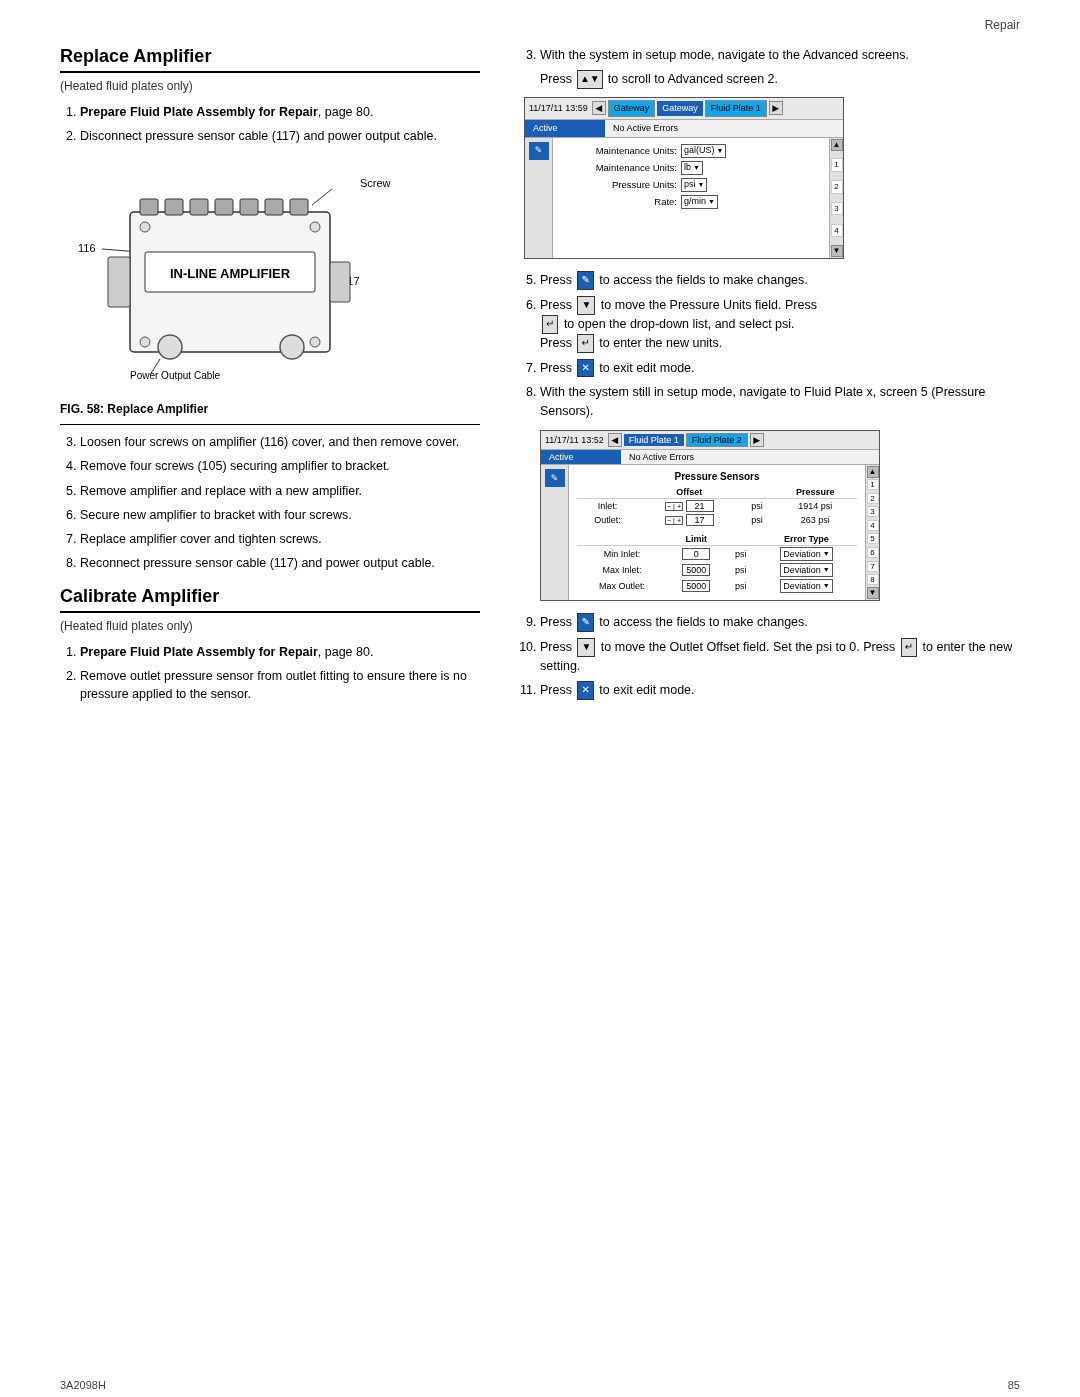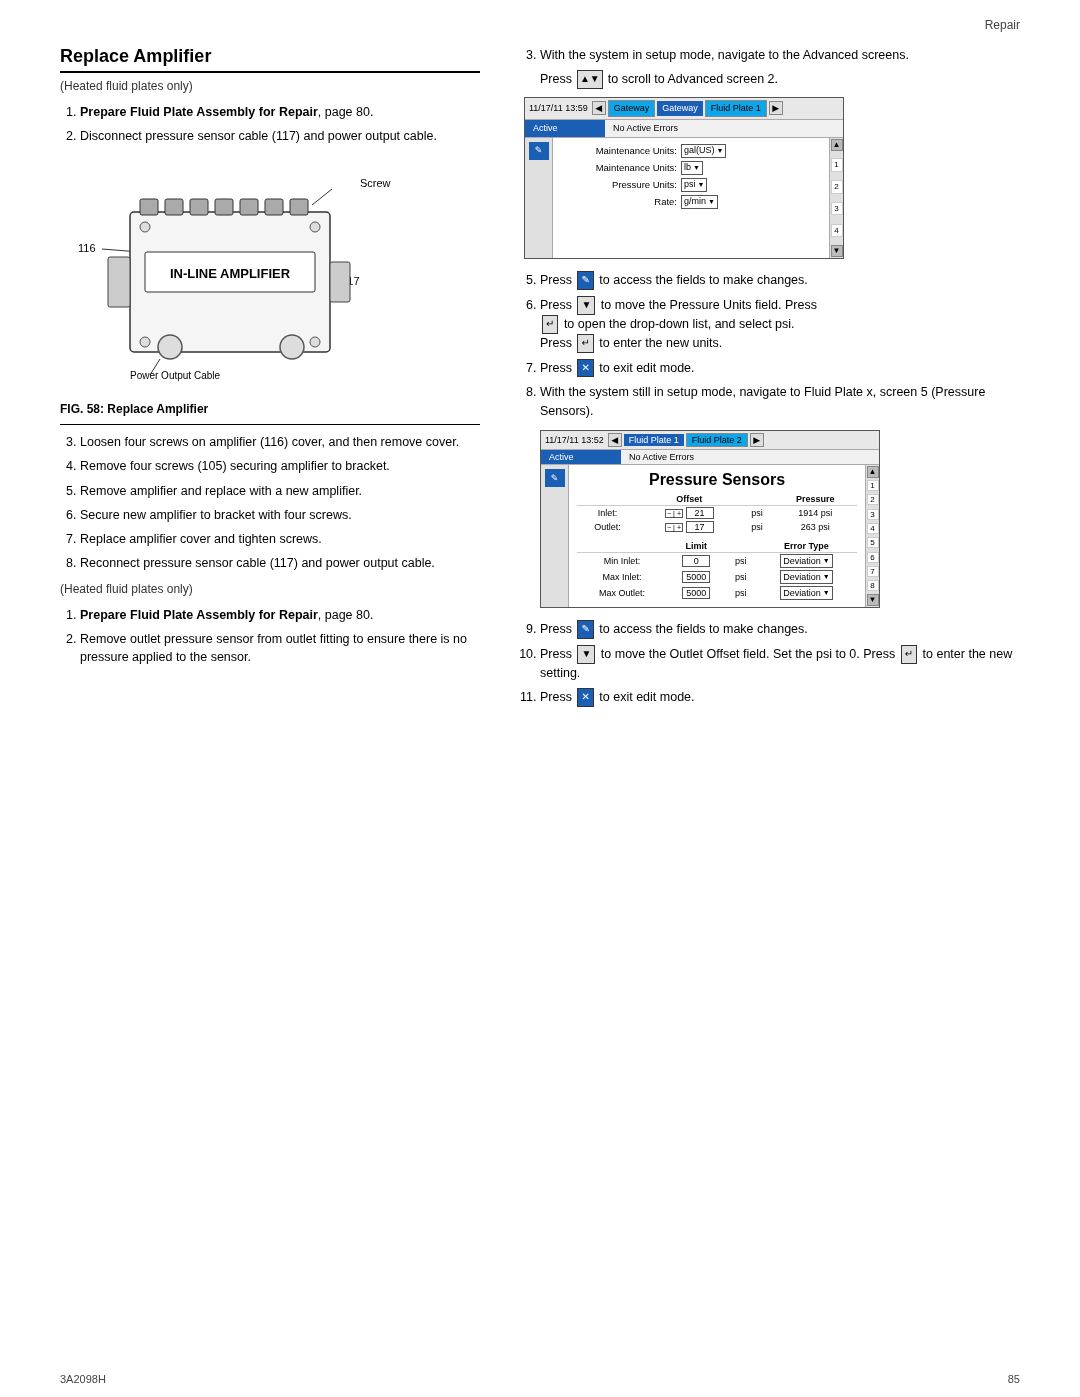--- a/index.html
+++ b/index.html
@@ -15,21 +15,21 @@
 
     .page-header {
       text-align: right;
       padding: 18px 60px 4px 0;
       font-size: 12px;
       color: #444;
     }
 
     .page-footer {
       position: absolute;
-      bottom: 12px;
+      bottom: 6px;
       left: 60px;
       right: 60px;
       display: flex;
       justify-content: space-between;
       font-size: 11px;
       color: #444;
       margin-top: 40px;
     }
 
     .content-area {
@@ -422,20 +422,21 @@
 
     <ol start="3">
       <li><span>Loosen four screws on amplifier (116) cover, and then remove cover.</span></li>
       <li><span>Remove four screws (105) securing amplifier to bracket.</span></li>
       <li><span>Remove amplifier and replace with a new amplifier.</span></li>
       <li><span>Secure new amplifier to bracket with four screws.</span></li>
       <li><span>Replace amplifier cover and tighten screws.</span></li>
       <li><span>Reconnect pressure sensor cable (117) and power output cable.</span></li>
     </ol>
 
+    <h2 class="section-title" style="margin-top:14px;">Calibrate Amplifier</h2>
     <div class="subtitle">(Heated fluid plates only)</div>
 
     <ol start="1">
       <li><b>Prepare Fluid Plate Assembly for Repair</b><span>, page 80.</span></li>
       <li><span>Remove outlet pressure sensor from outlet fitting to ensure there is no pressure applied to the sensor.</span></li>
     </ol>
   </div>
 
   <div class="right-col">
 
@@ -539,21 +540,21 @@
       </div>
       <div class="screen-status">
         <div class="status-active">Active</div>
         <div class="status-errors">No Active Errors</div>
       </div>
       <div class="screen-body">
         <div class="screen-sidebar">
           <div class="edit-icon">✎</div>
         </div>
         <div class="screen-content">
-          <div style="text-align:center; font-size:16px; font-weight:bold; margin-bottom:4px;">Pressure Sensors</div>
+          <div style="text-align:center; font-size:10px; font-weight:bold; margin-bottom:4px;">Pressure Sensors</div>
           <table class="pressure-table">
             <thead>
               <tr>
                 <th></th>
                 <th>Offset</th>
                 <th></th>
                 <th>Pressure</th>
               </tr>
             </thead>
             <tbody>

